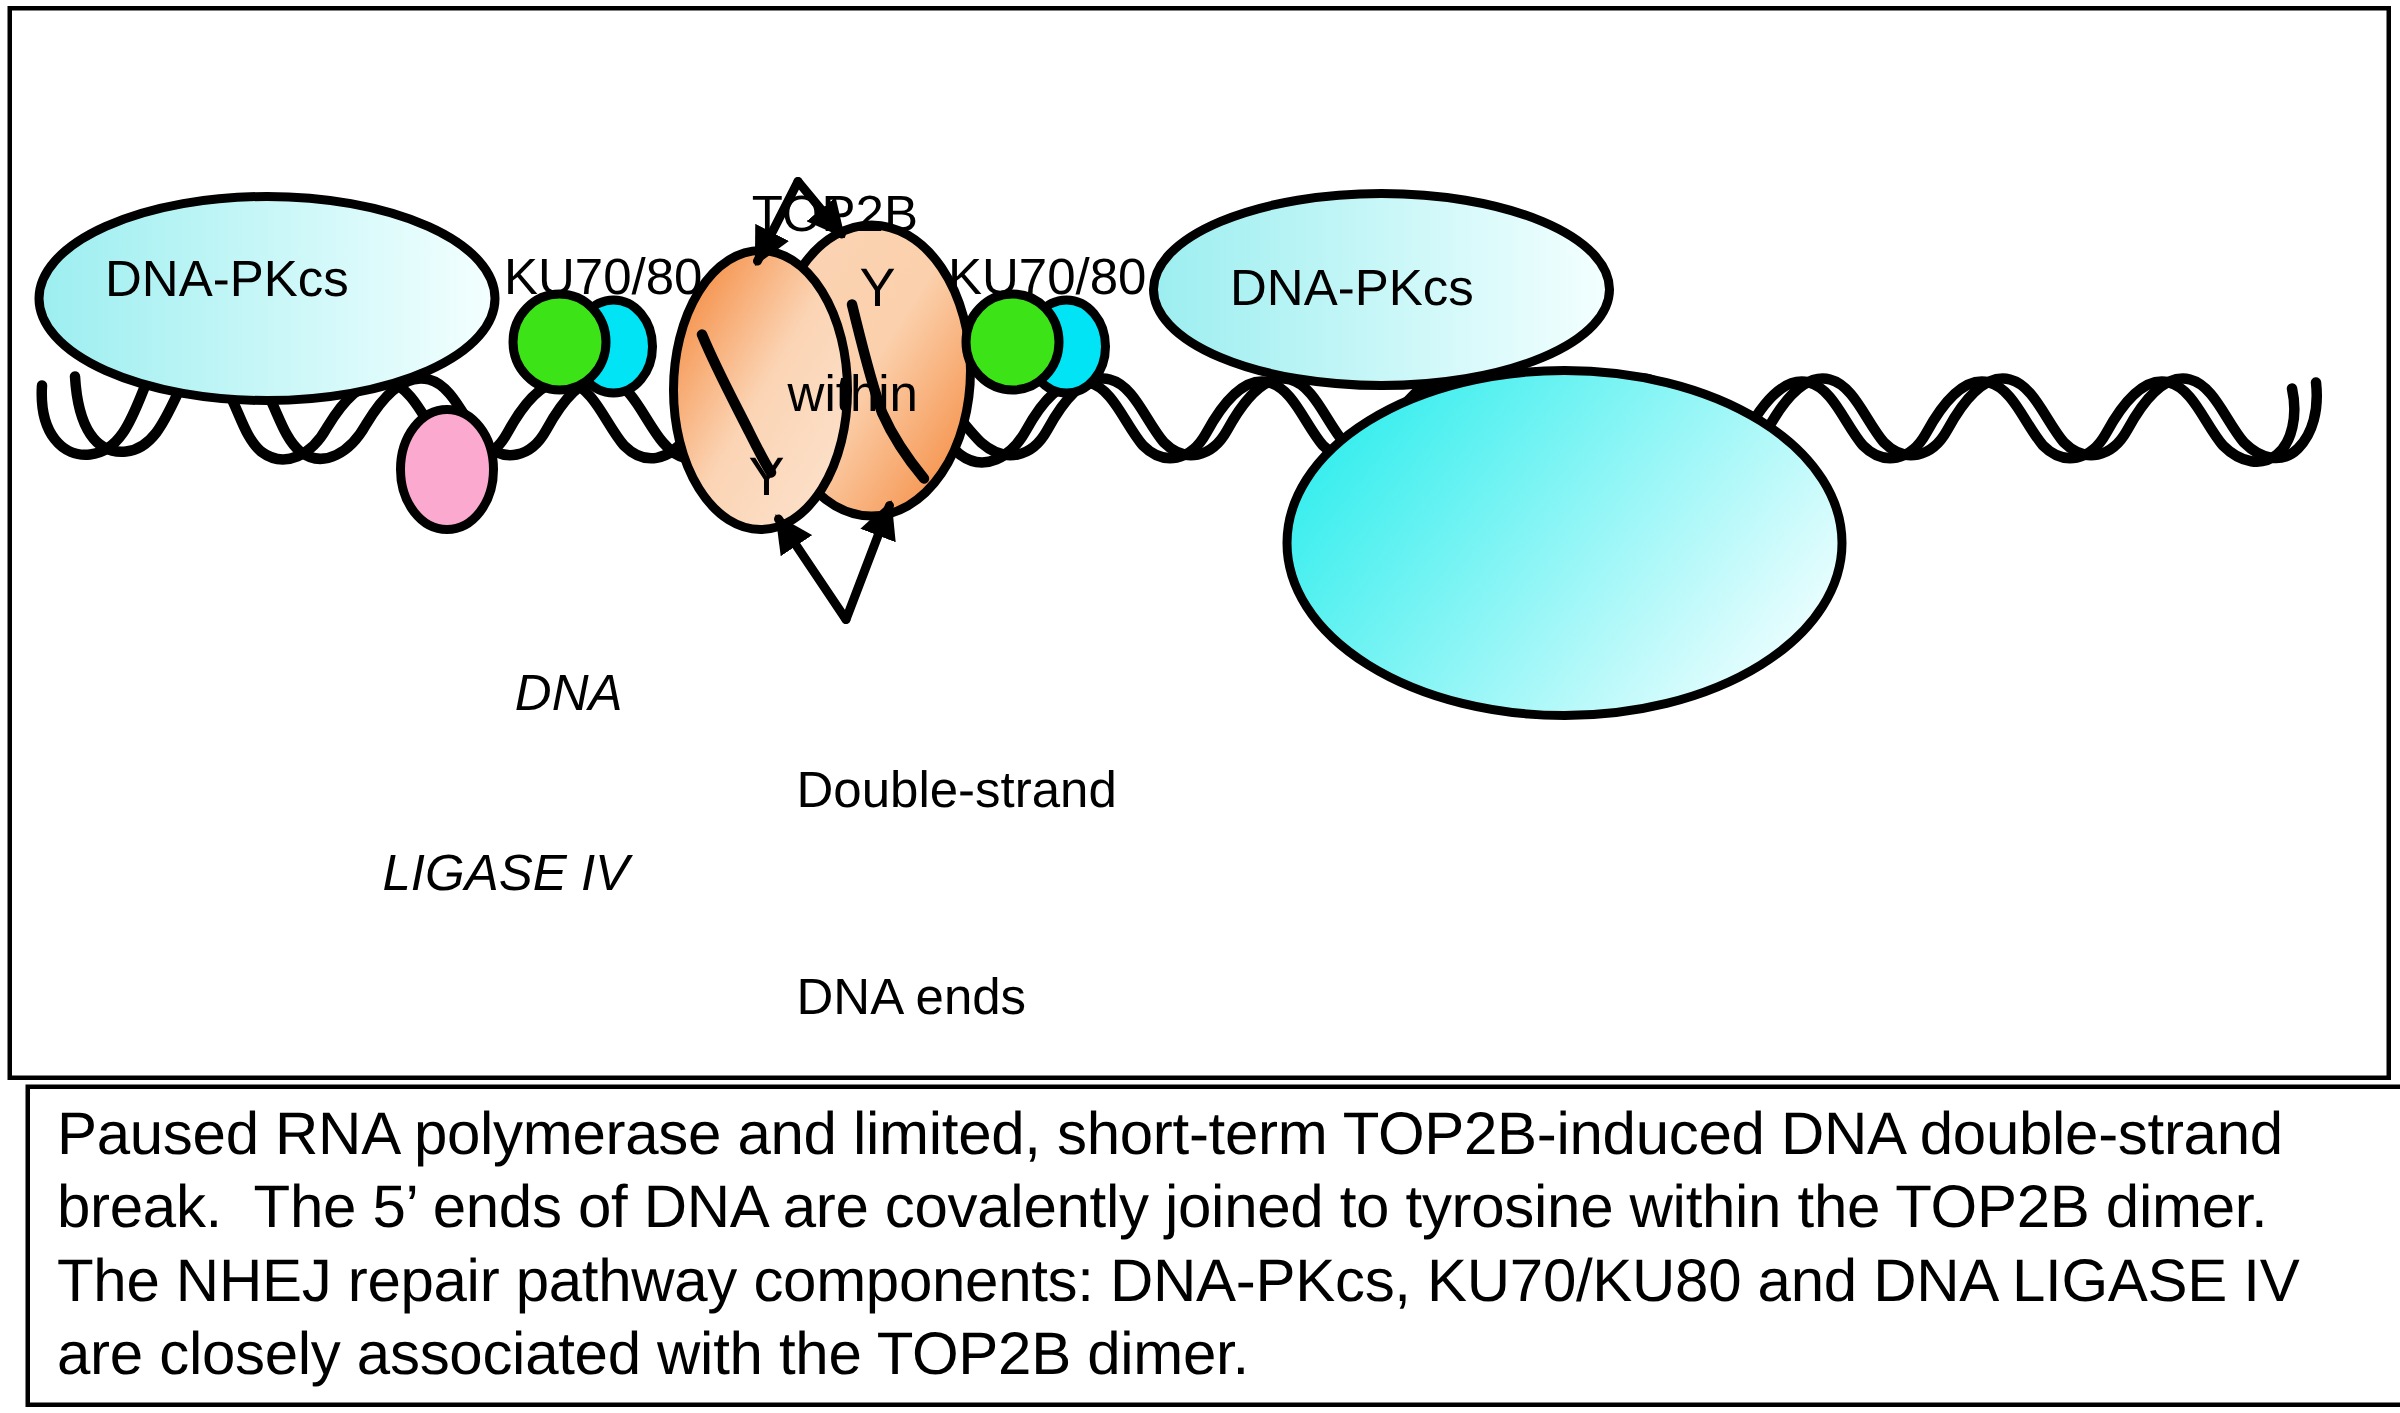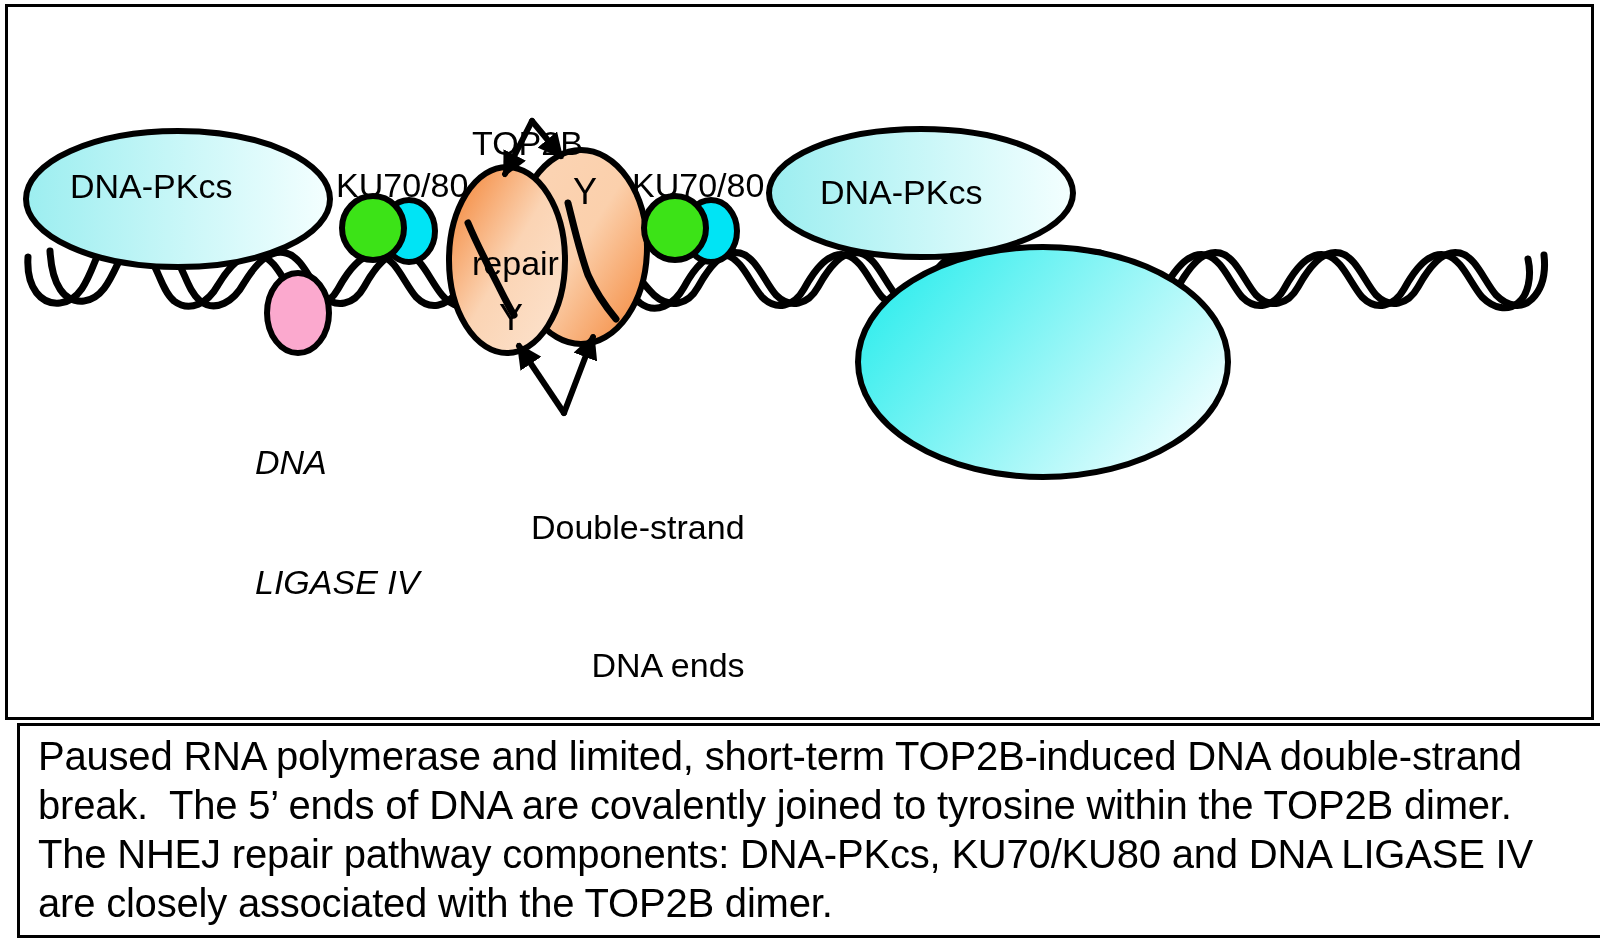--- a/index.html
+++ b/index.html
@@ -56,23 +56,22 @@
     left: 0;
     top: 0;
   }
   .dlabel {
     position: absolute;
     color: #000000;
     font-size: 34px;
     line-height: 40px;
     white-space: pre;
     pointer-events: none;
-    text-align: right;
-  }
-  .center-label { text-align: left; }
+  }
+  .center-label { text-align: right; }
 </style>
 </head>
 <body>
 
 <div id="figure-root">
 
   <div id="diagram-panel">
 
     <svg id="diagram-svg" width="1583" height="710" viewBox="0 0 1583 710">
       <defs>
@@ -186,21 +185,21 @@
       </g>
 
       <g fill="none" stroke="#000000" stroke-width="6" stroke-linecap="round">
         <path d="M 556 406 L 511 339" marker-end="url(#arrowHead)"></path>
         <path d="M 556 406 L 585 330" marker-end="url(#arrowHead)"></path>
       </g>
     </svg>
 
     <div class="dlabel center-label" style="left:464px; top:36px; width:140px;">
       <div>TOP2B</div>
-      <div>repair</div>
+      <div>within</div>
     </div>
 
     <div class="dlabel" style="left:62px; top:159px;">DNA-PKcs</div>
 
     <div class="dlabel" style="left:328px; top:158px;">KU70/80</div>
 
     <div class="dlabel" style="left:624px; top:158px;">KU70/80</div>
 
     <div class="dlabel" style="left:812px; top:165px;">DNA-PKcs</div>
 

